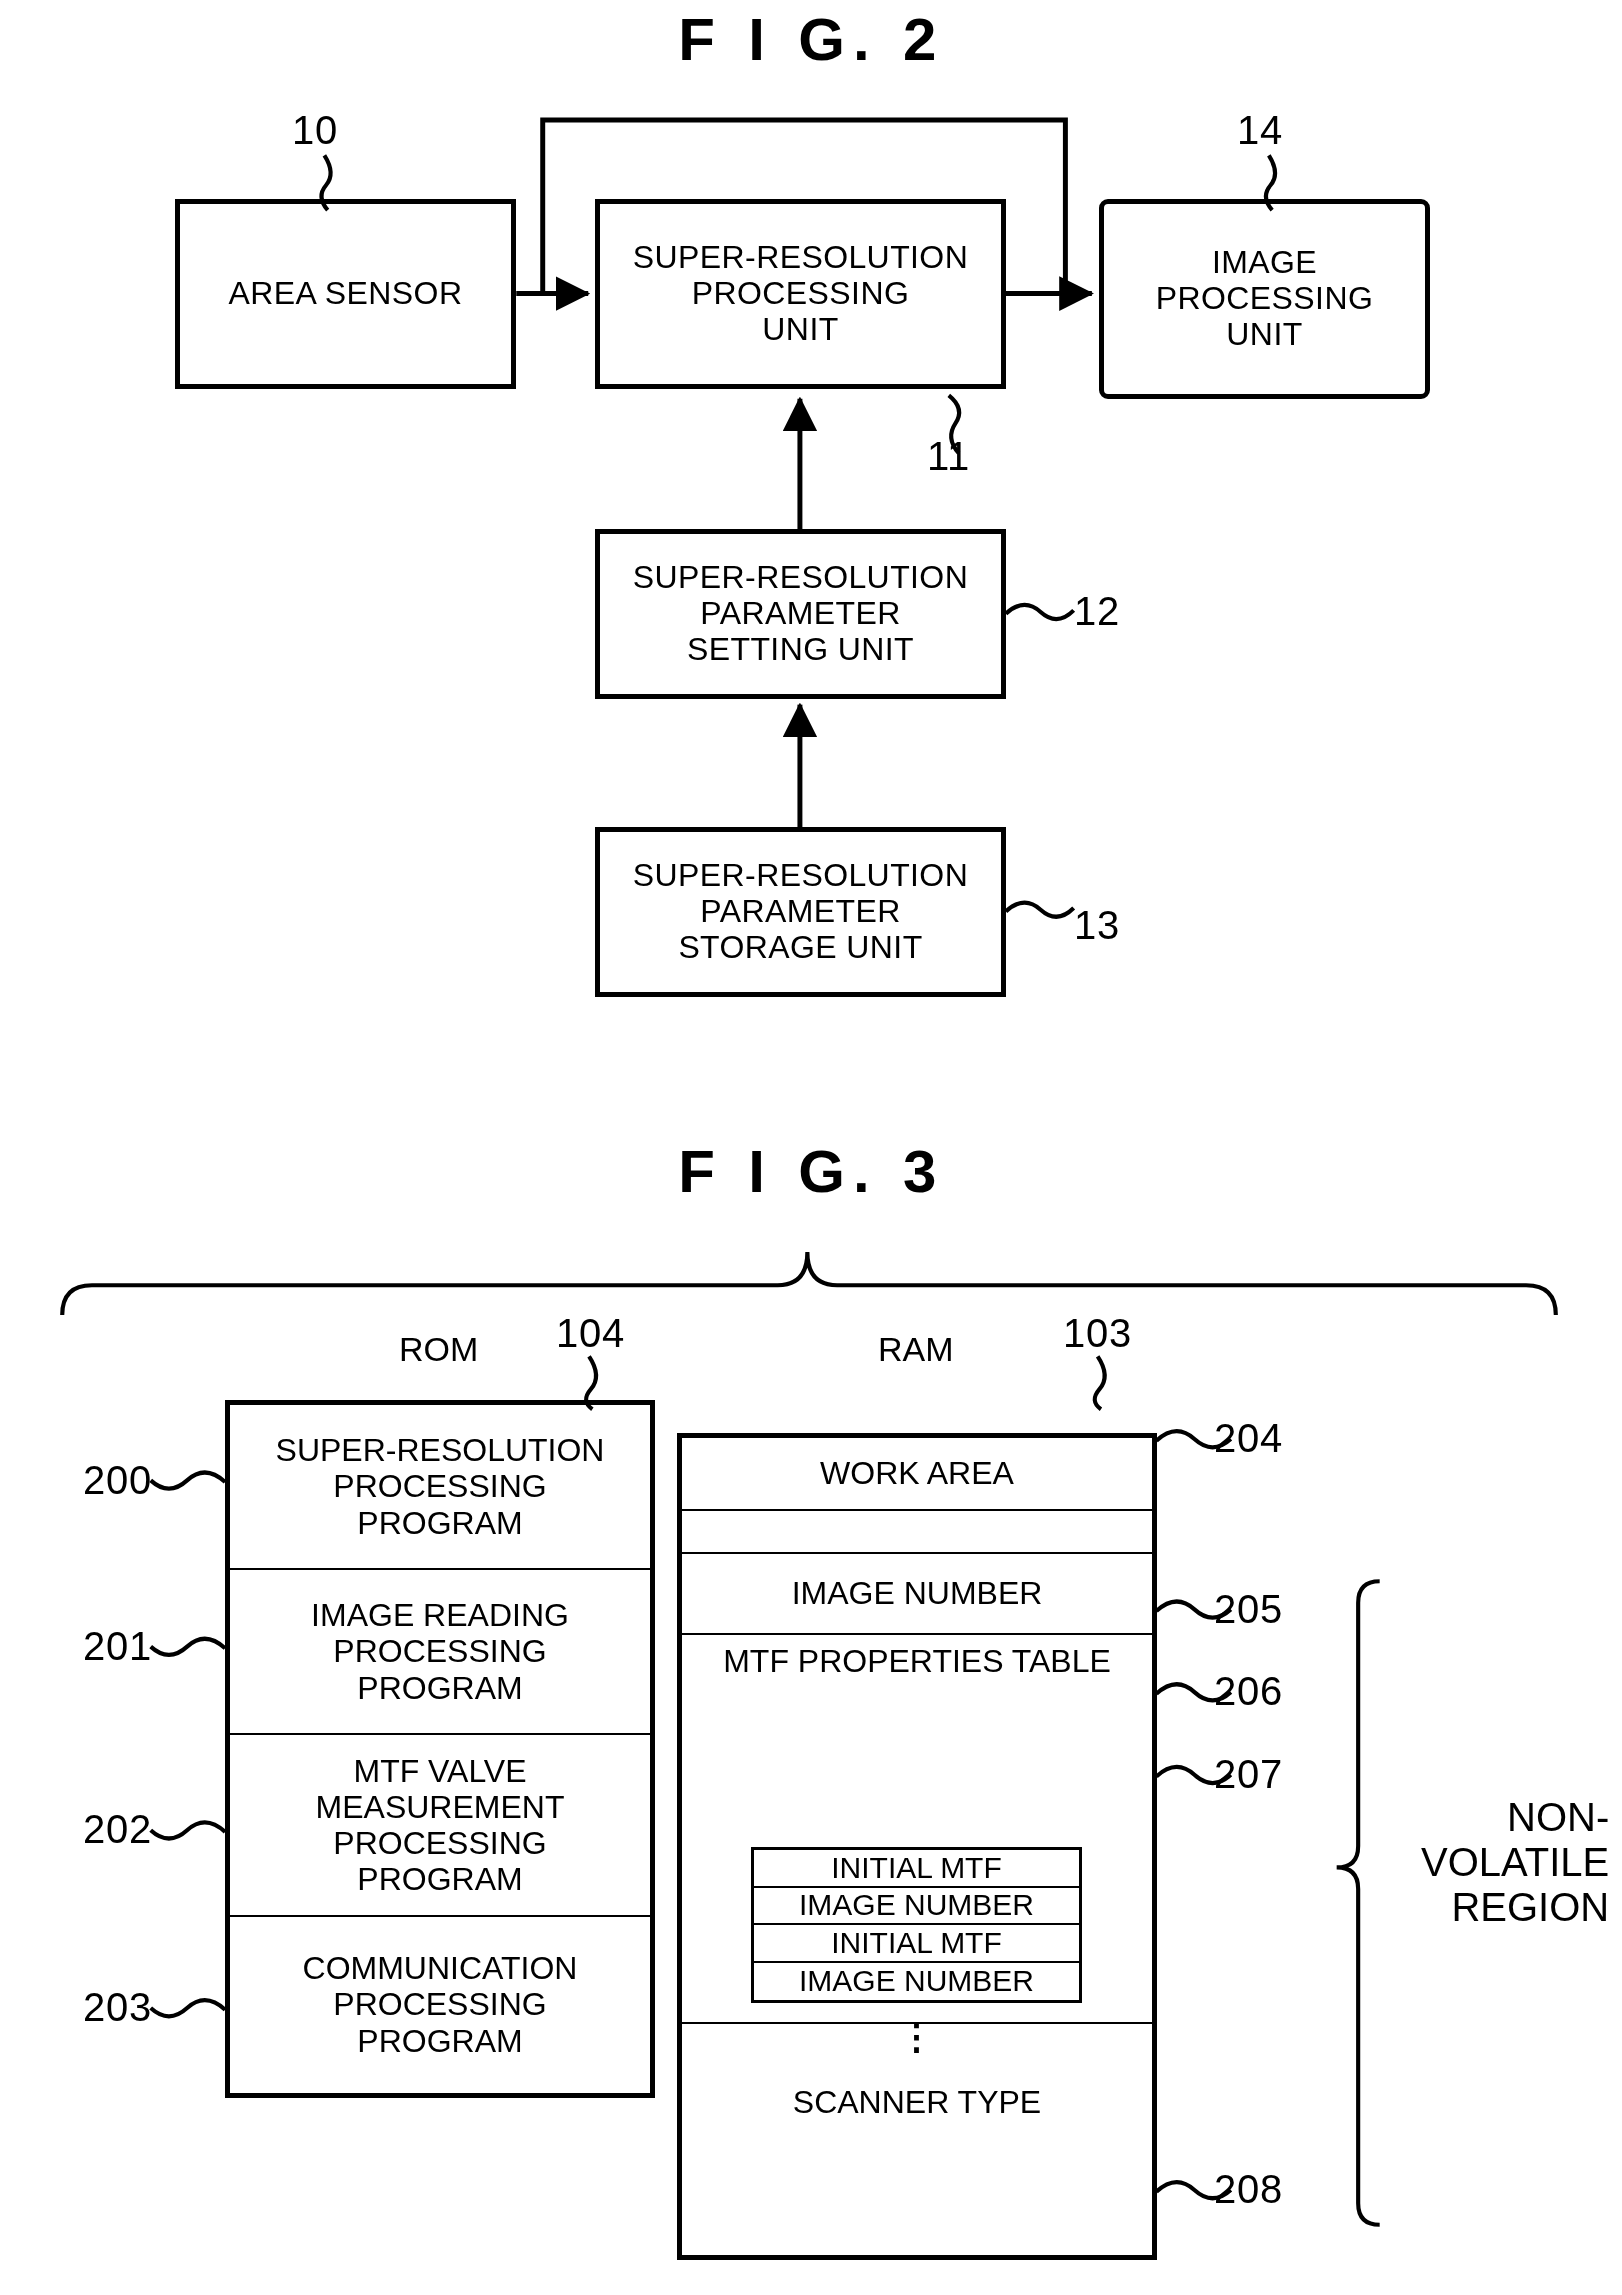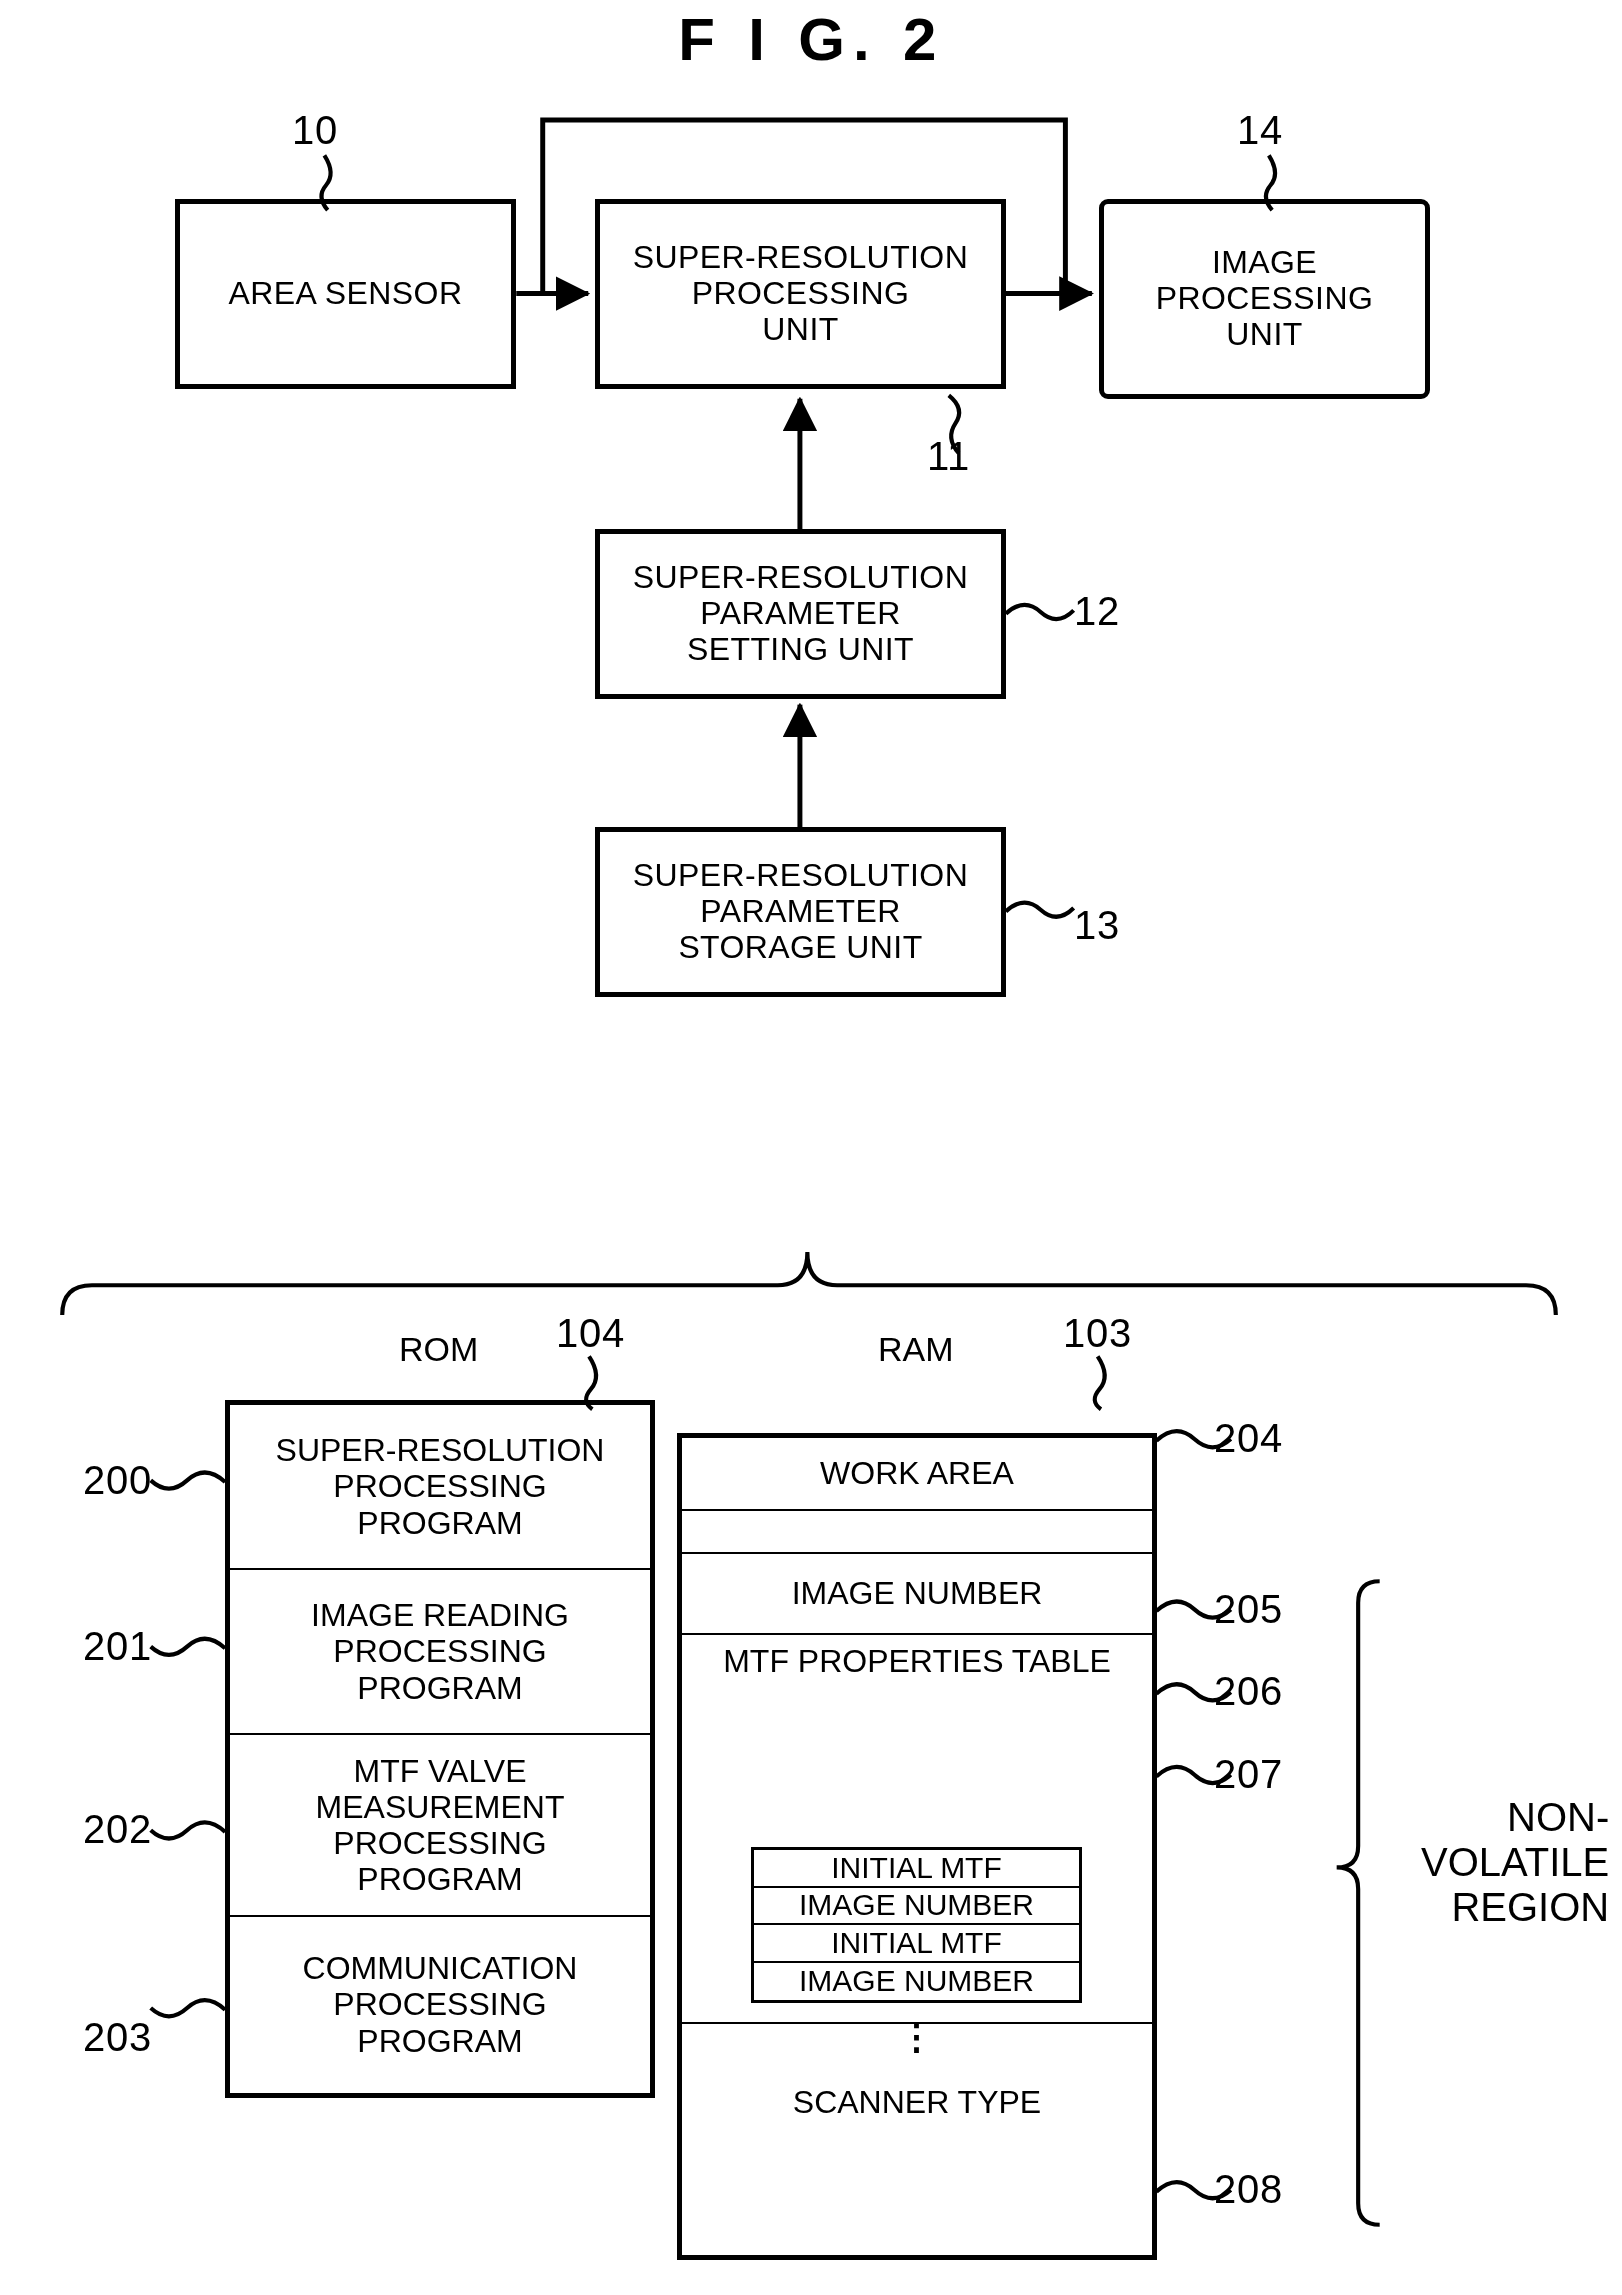--- a/index.html
+++ b/index.html
@@ -154,20 +154,21 @@
   </div>
   <div class="ref" style="left:1074px;top:589px;">12</div>
 
   <div class="box" style="left:595px;top:827px;width:411px;height:170px;">
     <span class="lbl">SUPER-RESOLUTION
 PARAMETER
 STORAGE UNIT</span>
   </div>
   <div class="ref" style="left:1074px;top:887px;margin-top:16px;">13</div>
 
+  <div class="fig-title" style="left:0;top:1137px;width:1623px;">F I G. 3</div>
 
   <div class="colhdr" style="left:399px;top:1330px;">ROM</div>
   <div class="ref" style="left:556px;top:1311px;">104</div>
 
   <div class="colhdr" style="left:878px;top:1330px;">RAM</div>
   <div class="ref" style="left:1063px;top:1311px;">103</div>
 
   <div class="memtable" style="left:225px;top:1400px;width:430px;height:698px;">
     <div class="memrow" style="height:165px;"><span>SUPER-RESOLUTION
 PROCESSING
@@ -180,21 +181,21 @@
 PROCESSING
 PROGRAM</span></div>
     <div class="memrow" style="height:175px;"><span>COMMUNICATION
 PROCESSING
 PROGRAM</span></div>
   </div>
 
   <div class="ref" style="left:83px;top:1458px;">200</div>
   <div class="ref" style="left:83px;top:1624px;">201</div>
   <div class="ref" style="left:83px;top:1807px;">202</div>
-  <div class="ref" style="left:83px;top:1985px;margin-top:30px;">203</div>
+  <div class="ref" style="left:83px;top:1985px;">203</div>
 
   <div class="memtable" style="left:677px;top:1400px;width:480px;height:827px;margin-top:33px;">
     <div class="memrow" style="height:73px;"><span>WORK AREA</span></div>
     <div class="memrow" style="height:43px;"><span></span></div>
     <div class="memrow" style="height:81px;"><span>IMAGE NUMBER</span></div>
     <div class="memrow toplabel" style="height:389px;"><span>MTF PROPERTIES TABLE</span></div>
     <div class="memrow" style="height:156px;border-radius:10px;"><span>SCANNER TYPE</span></div>
   </div>
 
   <div class="subtable" style="left:751px;top:1847px;width:331px;height:156px;">

